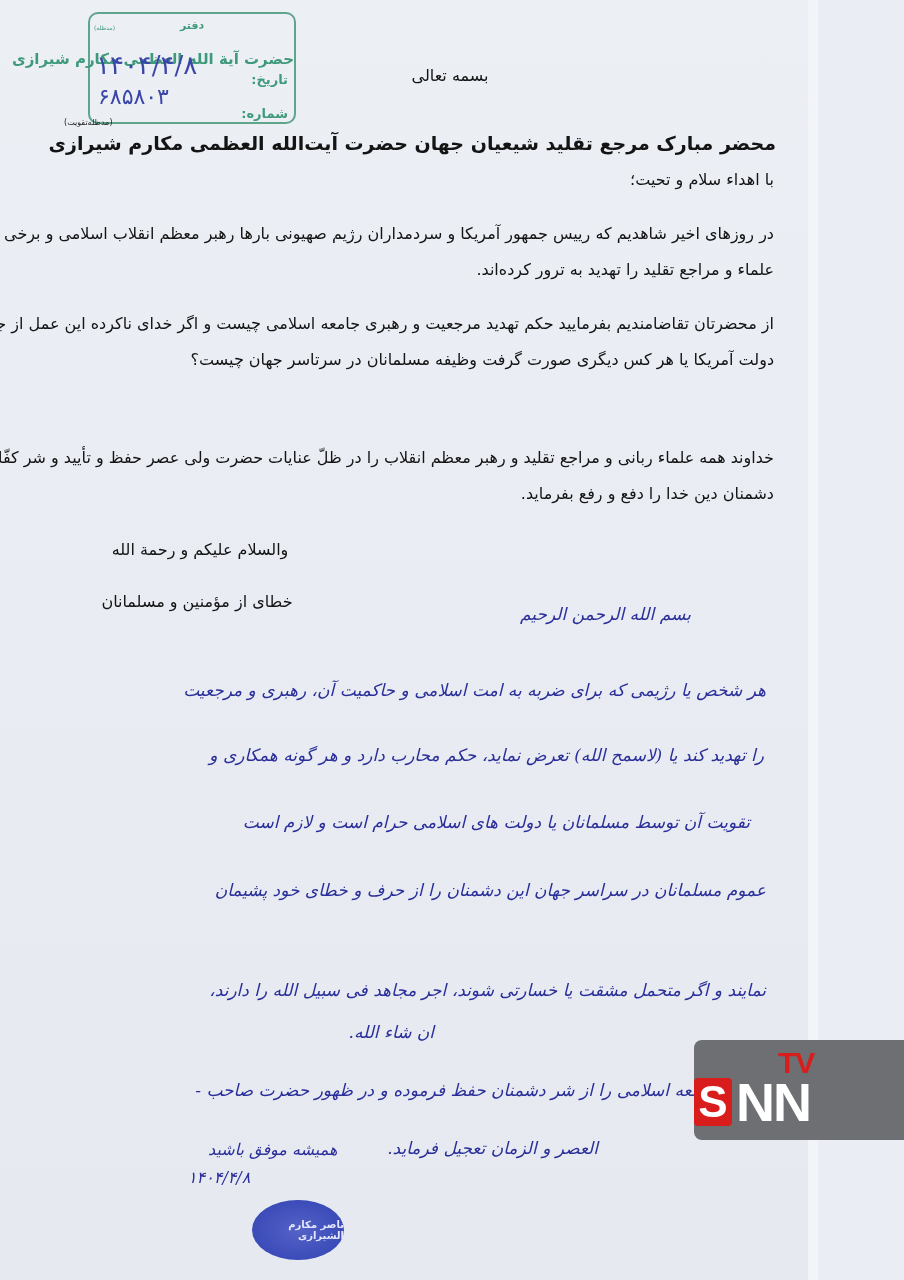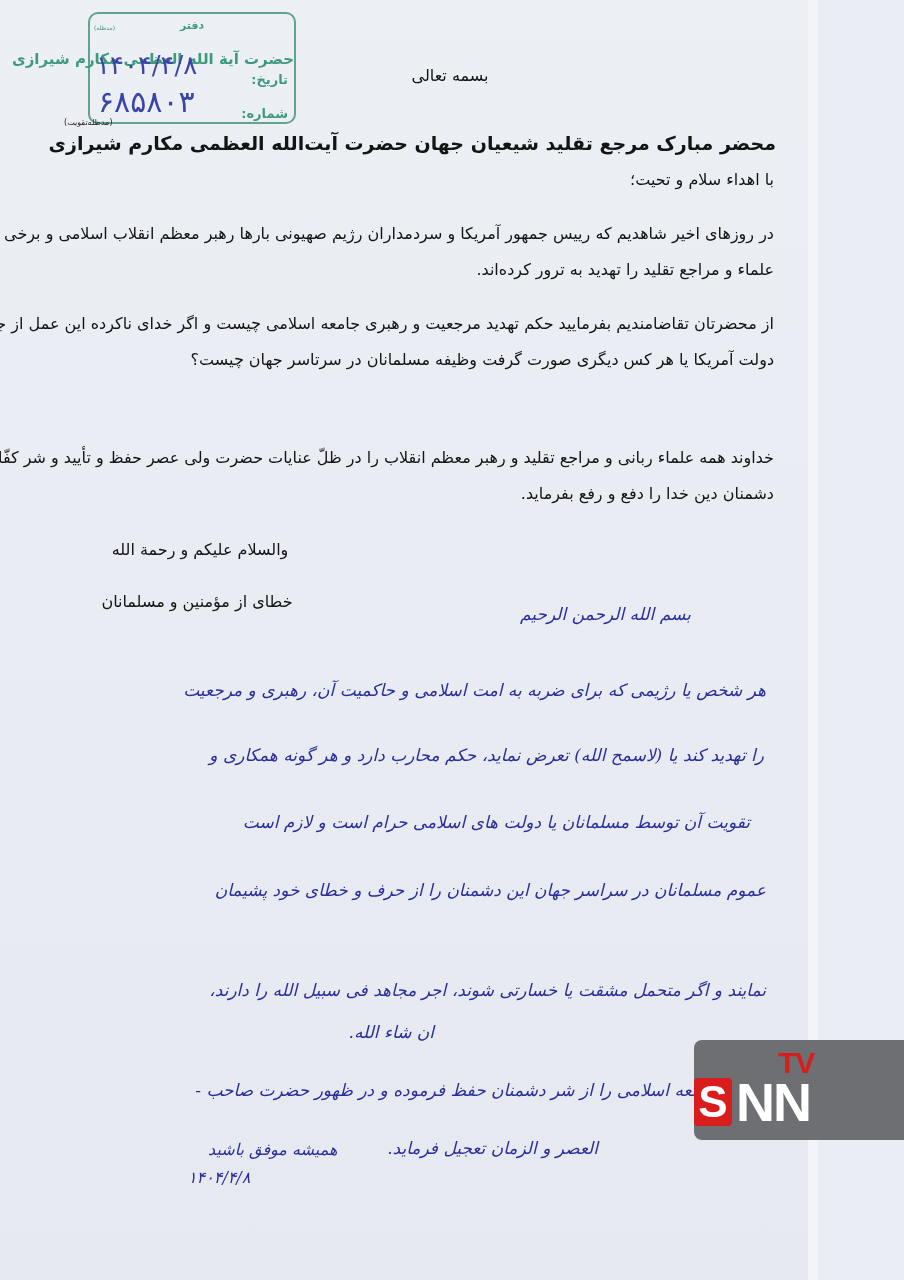--- a/index.html
+++ b/index.html
@@ -26,21 +26,21 @@
   .stamp .s-name { font-size: 15px; font-weight: bold; margin-top: 18px; white-space: nowrap; }
   .stamp .s-honor { position: absolute; left: 4px; top: 10px; font-size: 6px; }
   .stamp .s-row { position: absolute; right: 6px; font-size: 13px; font-weight: bold; }
   .stamp .s-date-label { top: 58px; }
   .stamp .s-num-label { top: 92px; }
   .stamp .s-date-val {
     position: absolute; left: 6px; top: 36px; font-size: 26px; letter-spacing: 4px;
     color: #3a45a8; font-family: "DejaVu Serif", serif; direction: ltr;
   }
   .stamp .s-num-val {
-    position: absolute; left: 8px; top: 70px; font-size: 30px; letter-spacing: 3px;
+    position: absolute; left: 8px; top: 70px; font-size: 22px; letter-spacing: 3px;
     color: #3a45a8; font-family: "DejaVu Serif", serif; direction: ltr;
   }
 
   .rtl { direction: rtl; text-align: right; }
   .typed { position: absolute; font-family: "DejaVu Sans", sans-serif; color: #141414; }
 
   .bismihi { left: 390px; top: 66px; width: 120px; text-align: center; font-size: 16px; }
   .addressee { right: 42px; top: 132px; font-size: 19px; font-weight: bold; white-space: nowrap; }
   .honorific { position: absolute; left: 64px; top: 118px; font-size: 8px; color: #222; }
   .greeting { right: 44px; top: 170px; font-size: 16px; }
@@ -129,19 +129,22 @@
   <div class="hand h-line h2">را تهدید کند یا (لاسمح الله) تعرض نماید، حکم محارب دارد و هر گونه همکاری و</div>
   <div class="hand h-line h3">تقویت آن توسط مسلمانان یا دولت های اسلامی حرام است و لازم است</div>
   <div class="hand h-line h4">عموم مسلمانان در سراسر جهان این دشمنان را از حرف و خطای خود پشیمان</div>
   <div class="hand h-line h5">نمایند و اگر متحمل مشقت یا خسارتی شوند، اجر مجاهد فی سبیل الله را دارند،</div>
   <div class="hand h-line h6">ان شاء الله.</div>
   <div class="hand h-line h7">خداوند جامعه اسلامی را از شر دشمنان حفظ فرموده و در ظهور حضرت صاحب -</div>
   <div class="hand h-line h8">العصر و الزمان تعجیل فرماید.</div>
   <div class="hand h-wish">همیشه موفق باشید</div>
   <div class="hand h-date">۱۴۰۴/۴/۸</div>
 
+  <div class="seal">
+    <span>ناصر مکارم الشیرازی</span>
+  </div>
 
   <div class="snn">
     <div class="tv">TV</div>
     <div class="s-box">S</div>
     <div class="nn">NN</div>
   </div>
 </div>
 
 </body></html>

